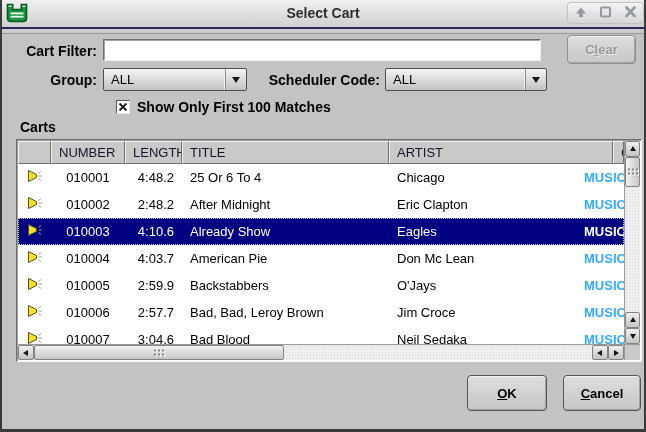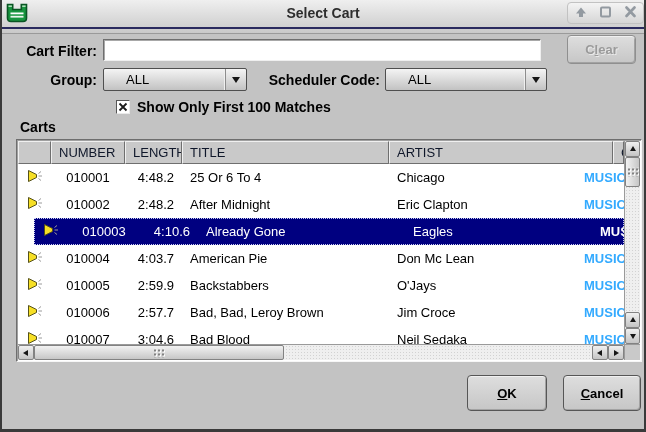--- a/index.html
+++ b/index.html
@@ -22,21 +22,21 @@
   .input{position:absolute;background:#fff;border:1px solid;border-color:#6e6e6e #efefef #efefef #6e6e6e;
          box-shadow:inset 1px 1px 0 #a8a8a8;font-size:13px;padding:0 4px;outline:none;}
   .btn{position:absolute;background:linear-gradient(#dedede,#c6c6c6);border:1px solid #565656;border-radius:4px;
        box-shadow:inset 0 1px 0 #f0f0f0,inset -1px -1px 0 #a2a2a2;
        font-family:inherit;font-size:13px;font-weight:bold;color:#000;
        display:flex;align-items:center;justify-content:center;text-align:center;cursor:default;}
   .btn.disabled{color:#9a9a9a;text-shadow:1px 1px 0 #e9e9e9;border-color:#8f8f8f;}
   .u{text-decoration:underline;}
   .btn-lines{display:flex;flex-direction:column;line-height:16px;}
   .combo{position:absolute;display:flex;align-items:center;font-size:13px;color:#000;
-         background:linear-gradient(#f4f4f4,#c2c2c2);border:1px solid #4f4f4f;border-radius:2px;padding-left:22px;}
+         background:linear-gradient(#f4f4f4,#c2c2c2);border:1px solid #4f4f4f;border-radius:2px;padding-left:7px;}
   .combo-arrow{margin-left:auto;width:21px;align-self:stretch;border-left:1px solid #8d8d8d;
                box-shadow:-1px 0 0 #f0f0f0;display:flex;align-items:center;justify-content:center;}
   .tri-down{width:0;height:0;border:4px solid transparent;border-top:6px solid #161616;margin-top:5px;}
   .tri-up{width:0;height:0;border:4px solid transparent;border-bottom:6px solid #161616;margin-bottom:5px;}
   .tri-left{width:0;height:0;border:4px solid transparent;border-right:6px solid #161616;margin-right:5px;}
   .tri-right{width:0;height:0;border:4px solid transparent;border-left:6px solid #161616;margin-left:5px;}
   .checkbox{position:absolute;left:114px;top:100px;width:14px;height:14px;background:#fff;
             border:1px solid;border-color:#565656 #eaeaea #eaeaea #565656;display:flex;align-items:center;justify-content:center;}
   
   .table{position:absolute;left:14px;top:139px;width:626px;height:223px;background:#fff;
@@ -49,21 +49,21 @@
   .w-group{flex:1 1 auto;min-width:0;}
   .tbody{position:absolute;left:1px;top:24px;right:17px;bottom:17px;overflow:hidden;background:#fff;}
   .row{height:27px;display:flex;align-items:center;font-size:13px;color:#000;white-space:nowrap;}
   .row .c{flex-shrink:0;overflow:hidden;}
   .c-icon{width:33px;display:flex;align-items:center;justify-content:center;}
   .c-number{width:74px;text-align:center;}
   .c-length{width:57px;text-align:right;padding-right:8px;}
   .c-title{width:207px;padding-left:8px;}
   .c-artist{width:193px;padding-left:8px;}
   .c-group{flex:1 1 auto;min-width:0;padding-left:2px;font-weight:bold;color:var(--group-color,#33aaff);}
-  .row.selected{background:var(--sel-color,#000080);color:#fff;outline:1px dotted #c9cdf2;outline-offset:-1px;margin-left:16px;}
+  .row.selected{background:var(--sel-color,#000080);color:#fff;outline:1px dotted #c9cdf2;outline-offset:-1px;}
   .row.selected .c-group{color:#fff;}
   
   .vscroll{position:absolute;top:1px;right:1px;width:16px;bottom:17px;
            background:#efefef;background-image:radial-gradient(#d2d2d2 26%,transparent 28%);background-size:3px 3px;
            border-left:1px solid #9a9a9a;}
   .hscroll{position:absolute;left:1px;right:17px;bottom:1px;height:16px;
            background:#efefef;background-image:radial-gradient(#d2d2d2 26%,transparent 28%);background-size:3px 3px;
            border-top:1px solid #9a9a9a;}
   .sb-btn{position:absolute;background:linear-gradient(#f0f0f0,#c4c4c4);border:1px solid #828282;border-radius:2px;
           display:flex;align-items:center;justify-content:center;}
@@ -208,21 +208,21 @@
         <div class="c c-icon">
           <span>
             <svg width="16" height="14" viewBox="0 0 16 14">
               <polygon points="1.5,1.5 1.5,12.5 9.5,8.5 9.5,5.5" fill="#f6df25" stroke="#55511a" stroke-width="1"></polygon>
               <path d="M11.5,4.5 l2.5,-2 M11.5,7 h3.5 M11.5,9.5 l2.5,2" stroke="#9a9a9a" stroke-width="1" fill="none"></path>
             </svg>
           </span>
         </div>
         <div class="c c-number">010003</div>
         <div class="c c-length">4:10.6</div>
-        <div class="c c-title">Already Gone</div>
+        <div class="c c-title">Already Show</div>
         <div class="c c-artist">Eagles</div>
         <div class="c c-group">MUSIC</div>
       </div>
         <div class="row">
         <div class="c c-icon">
           <span>
             <svg width="16" height="14" viewBox="0 0 16 14">
               <polygon points="1.5,1.5 1.5,12.5 9.5,8.5 9.5,5.5" fill="#f6df25" stroke="#55511a" stroke-width="1"></polygon>
               <path d="M11.5,4.5 l2.5,-2 M11.5,7 h3.5 M11.5,9.5 l2.5,2" stroke="#9a9a9a" stroke-width="1" fill="none"></path>
             </svg>

